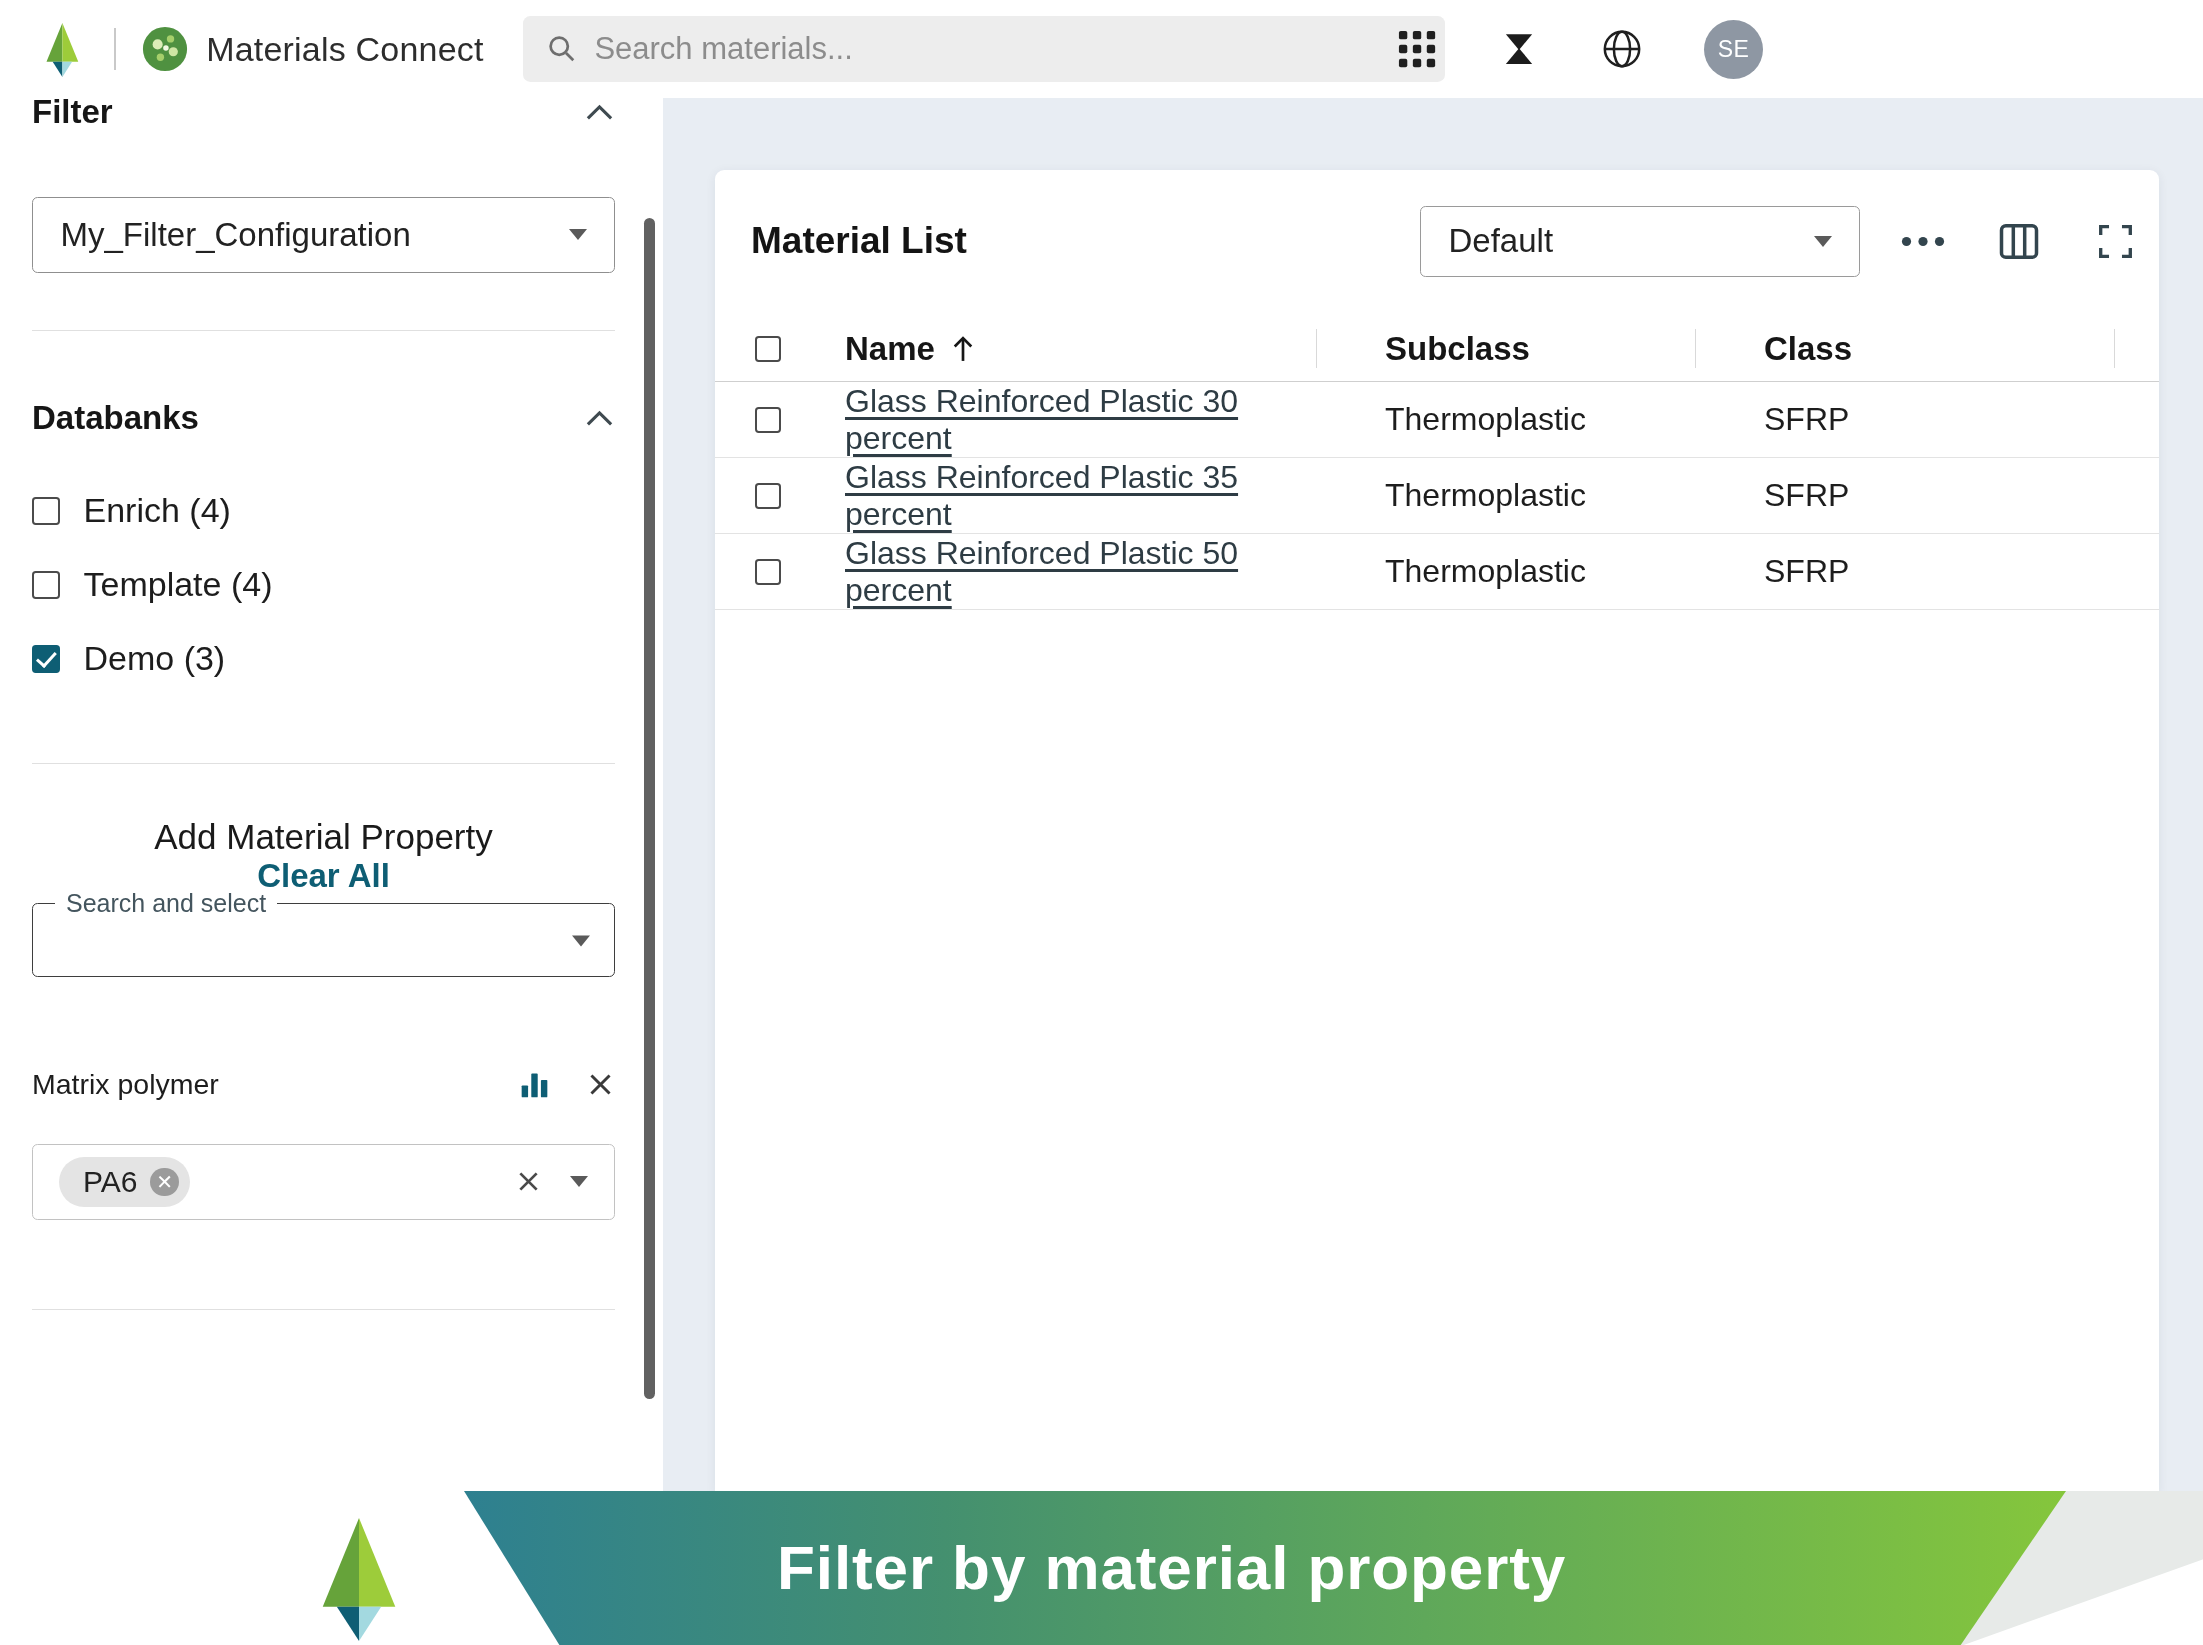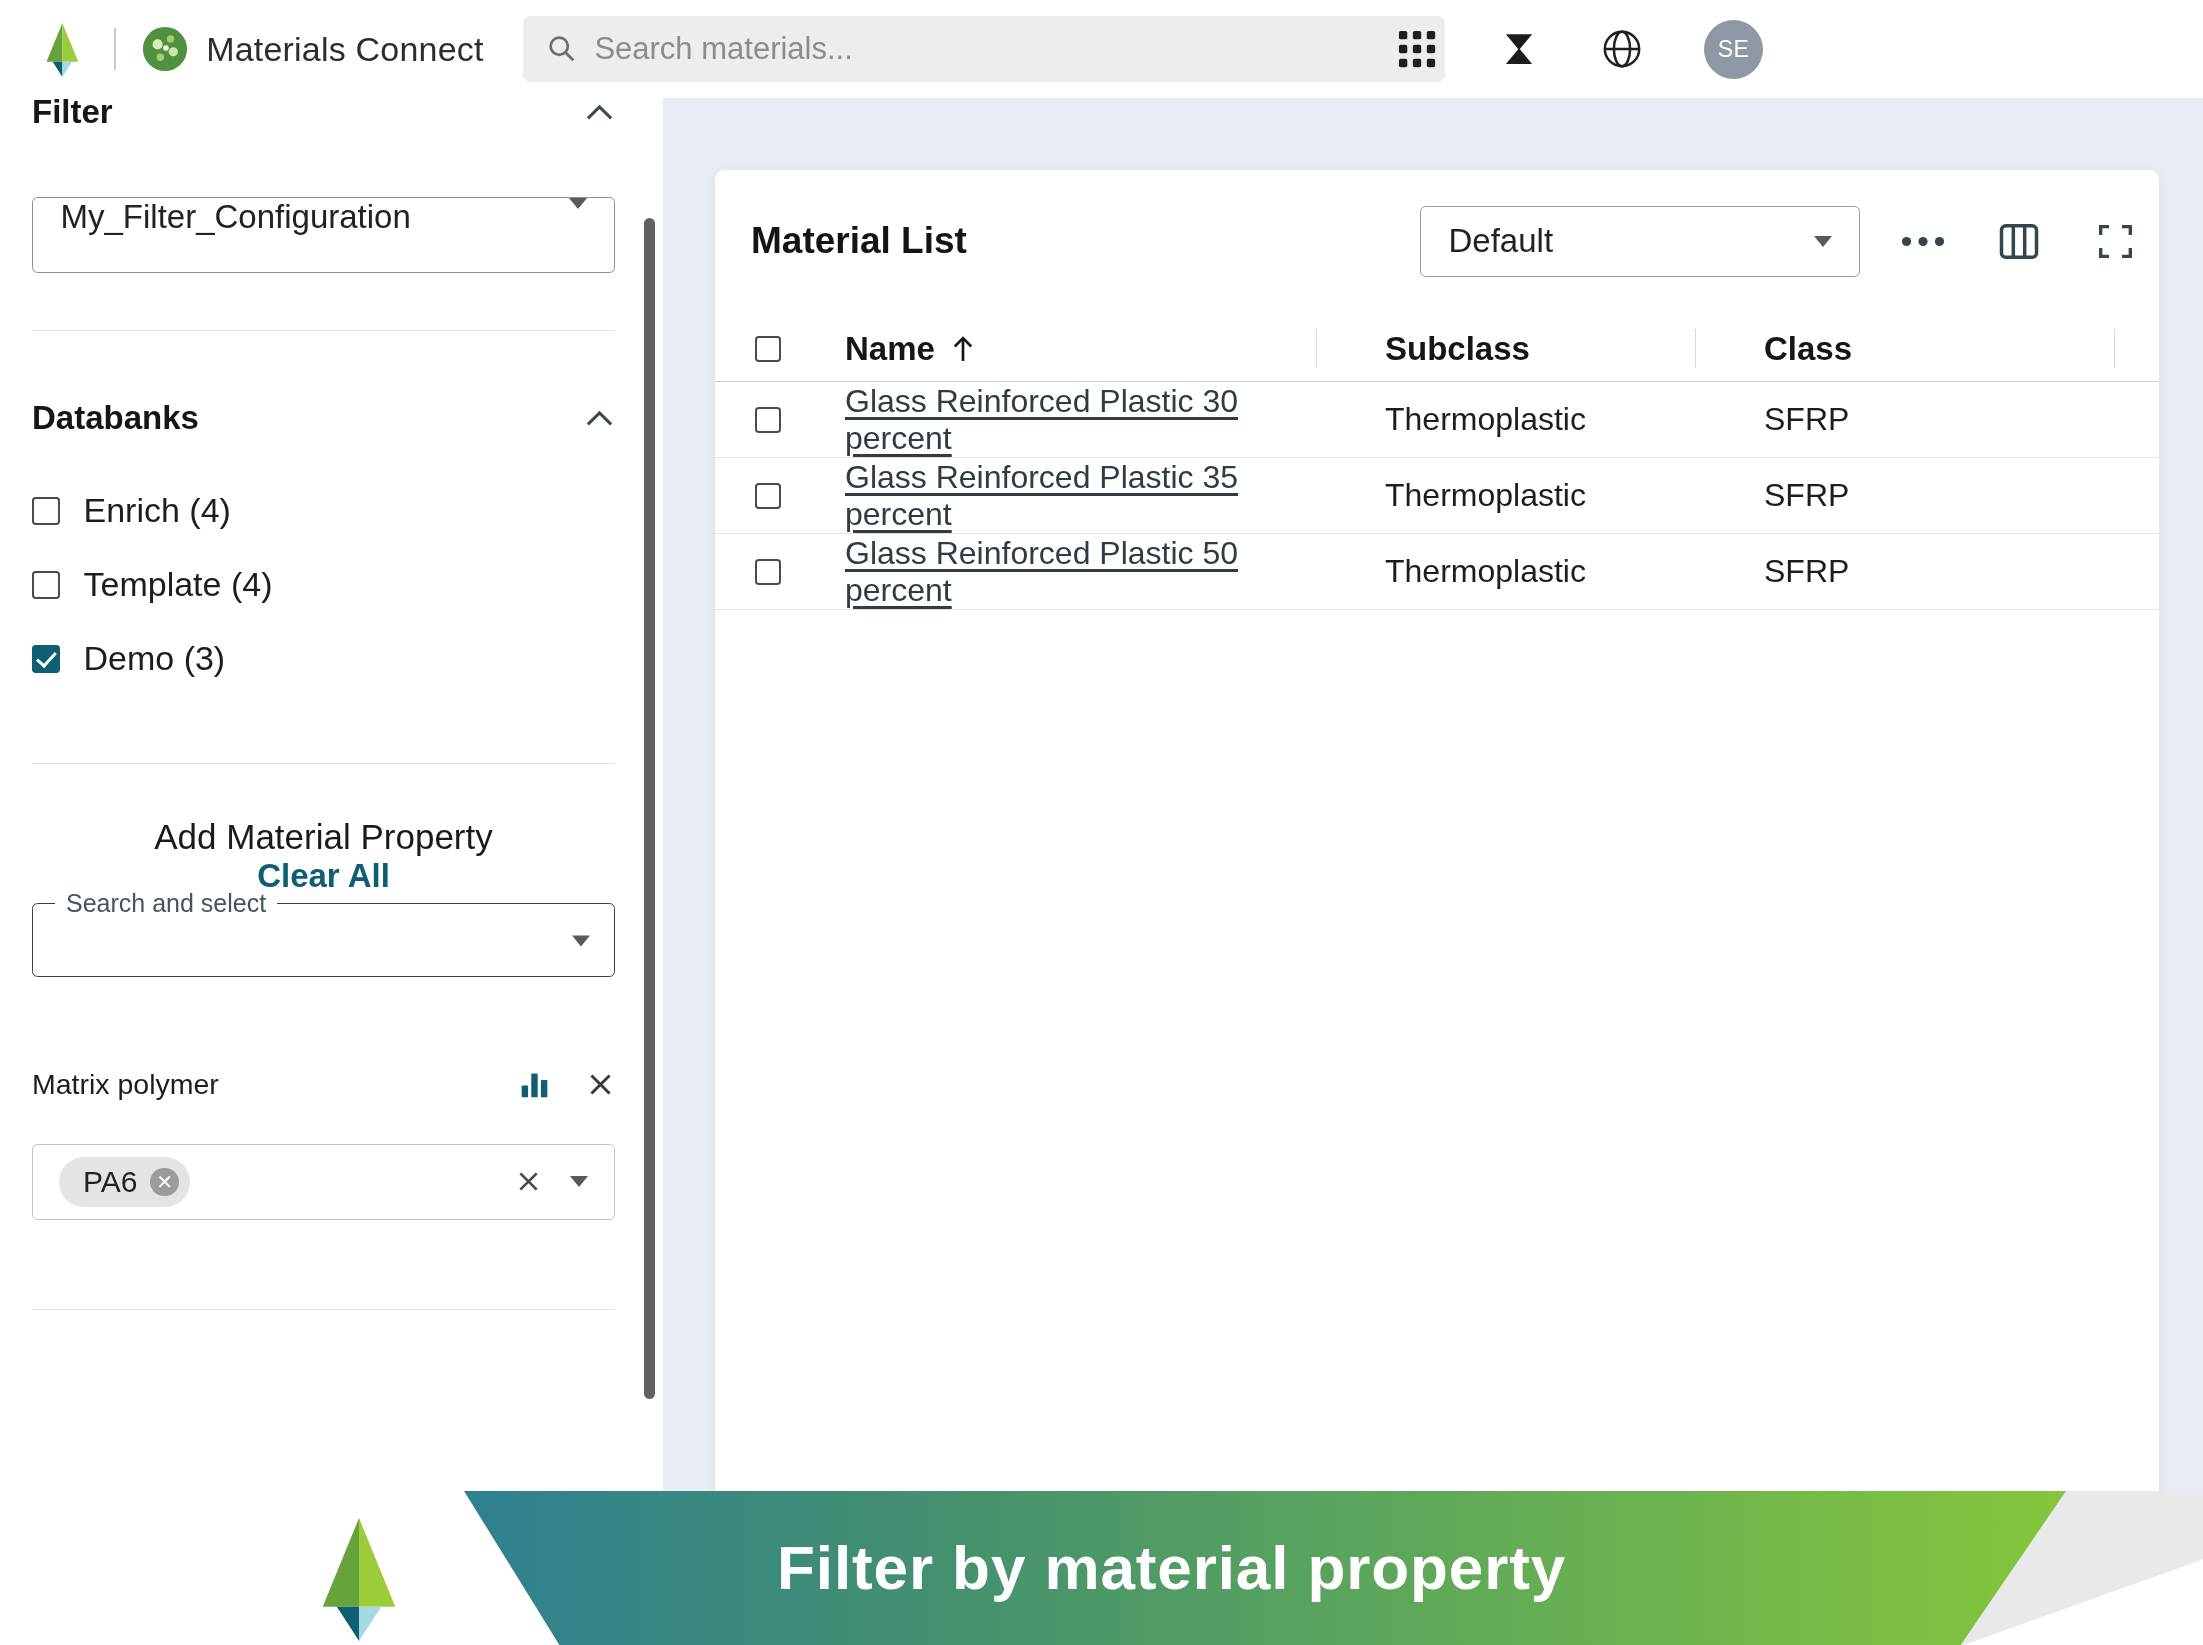--- a/index.html
+++ b/index.html
@@ -19,21 +19,21 @@
   .searchbar input::placeholder { color:#8c8c8c; }
   .top-icons { position:absolute; right:33px; top:0; height:98px; display:flex; align-items:center; gap:61px; }
   .top-icons > span { display:flex; align-items:center; justify-content:center; cursor:pointer; }
   .avatar { width:59px; height:59px; border-radius:50%; background:#8e97a3; color:#fff; font-size:23px; display:flex; align-items:center; justify-content:center; letter-spacing:0.5px; }
 
   
   .sidebar { position:absolute; left:0; top:98px; width:663px; bottom:155px; background:#fff; padding:0 48px 0 32px; overflow:hidden; z-index:2; }
   .scroll-thumb { position:absolute; left:644px; top:218px; width:11px; height:1181px; background:#616161; border-radius:5.5px; z-index:4; cursor:pointer; }
   .h1 { font-size:33px; font-weight:bold; color:#161616; }
   .filter-head { margin-top:-9.2px; height:46px; display:flex; align-items:center; justify-content:space-between; cursor:pointer; }
-  .config-select { margin-top:62px; height:76px; border:0.9px solid #8f8f8f; border-radius:5.5px; display:flex; align-items:flex-start; justify-content:space-between; padding:0 27.5px; font-size:33px; color:#222; cursor:pointer; }
+  .config-select { margin-top:62px; height:76px; border:0.9px solid #8f8f8f; border-radius:5.5px; display:flex; align-items:center; justify-content:space-between; padding:0 27.5px; font-size:33px; color:#222; cursor:pointer; }
   .caret { width:0; height:0; border-left:9.2px solid transparent; border-right:9.2px solid transparent; border-top:11px solid #5a5a5a; }
   hr.sbdiv { border:none; border-top:0.9px solid #e0e0e0; }
   .div1 { margin-top:57px; }
   .sec-head { height:42px; display:flex; align-items:center; justify-content:space-between; cursor:pointer; }
   .head-db { margin-top:66px; }
   .cb-item { display:flex; align-items:center; gap:24px; height:42px; cursor:pointer; }
   .cb-item.first { margin-top:51px; }
   .cb-item + .cb-item { margin-top:32px; }
   .cb { width:27.5px; height:27.5px; border:2.8px solid #4b4b4b; border-radius:3.7px; flex:0 0 auto; position:relative; background:#fff; }
   .cb.checked { background:#0e5e74; border-color:#0e5e74; }

